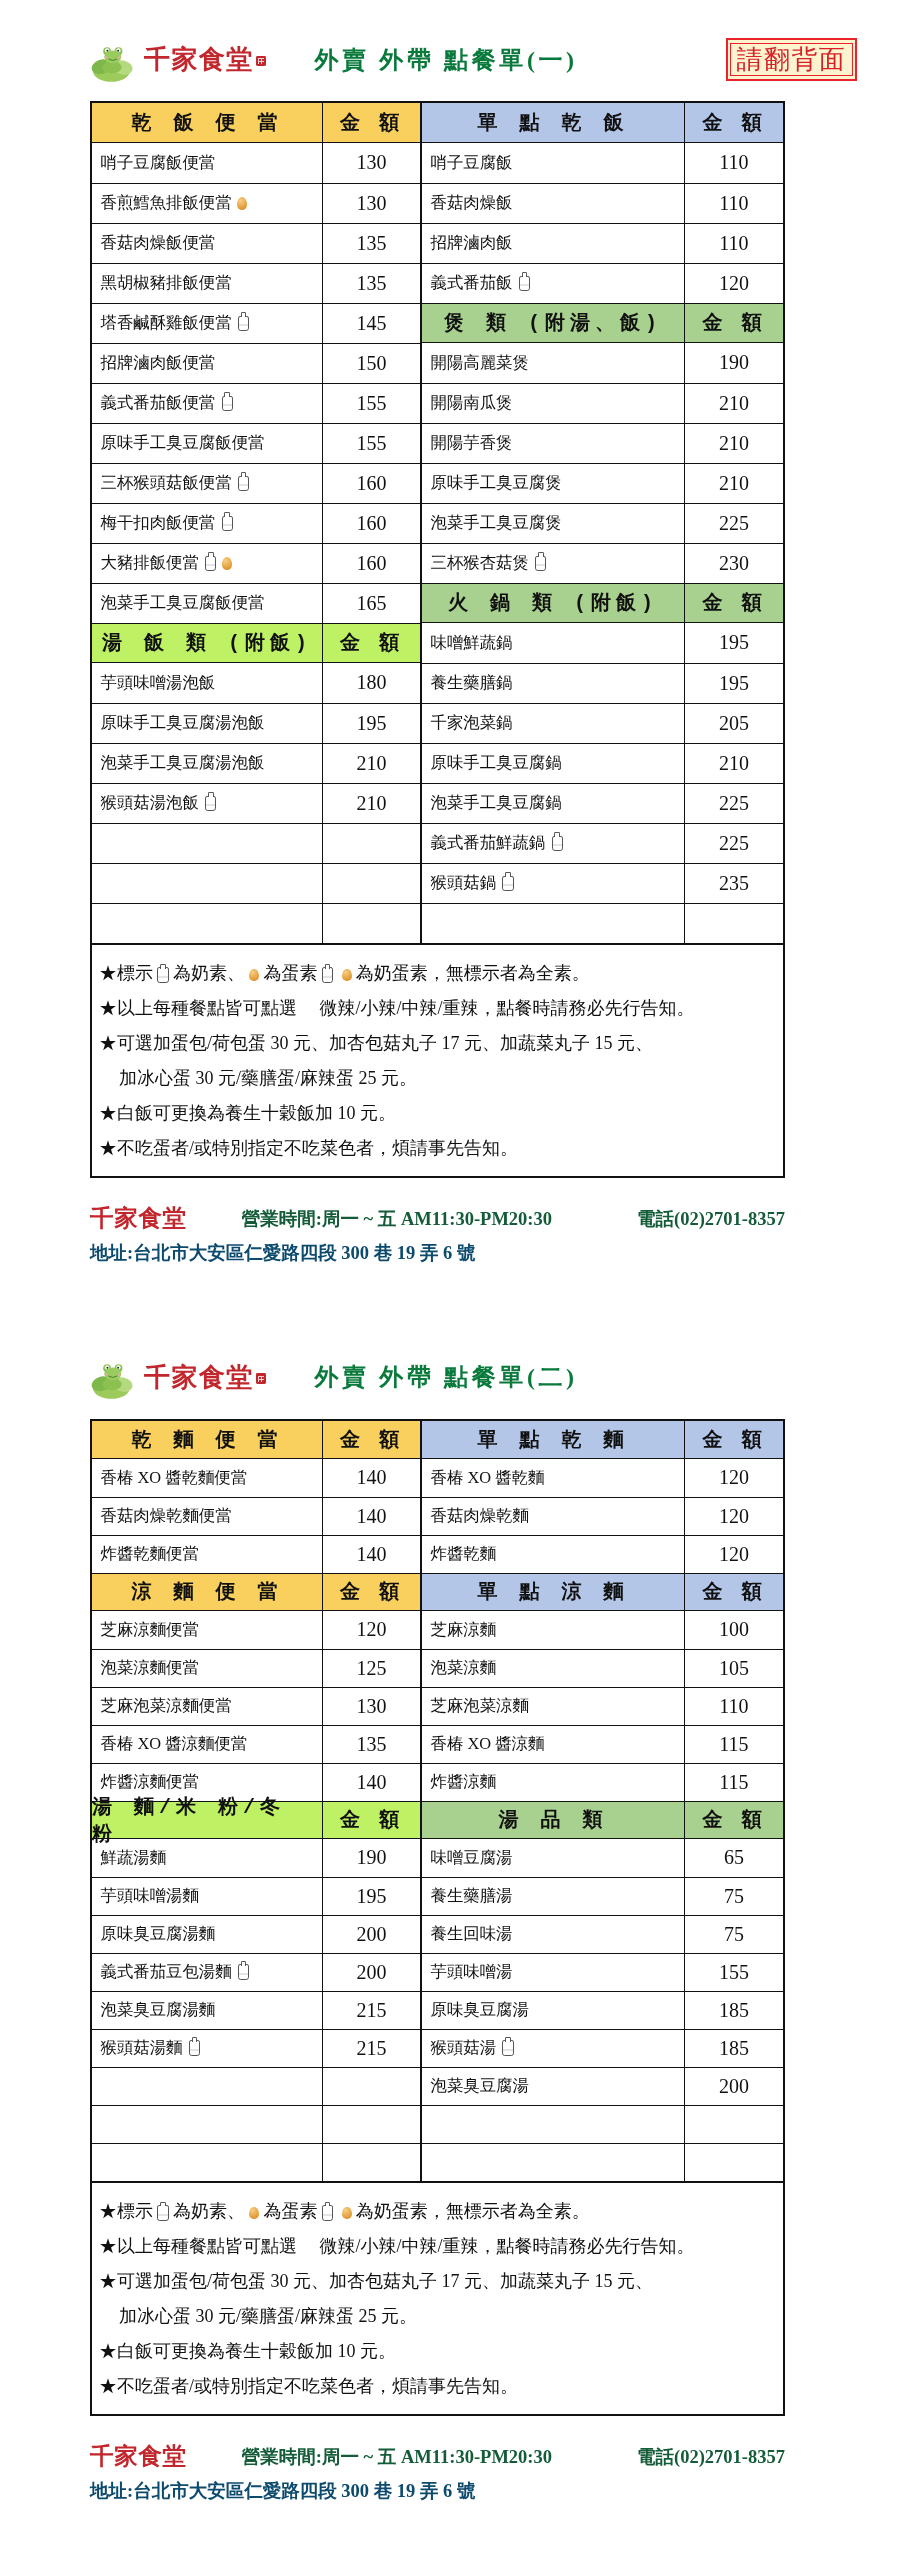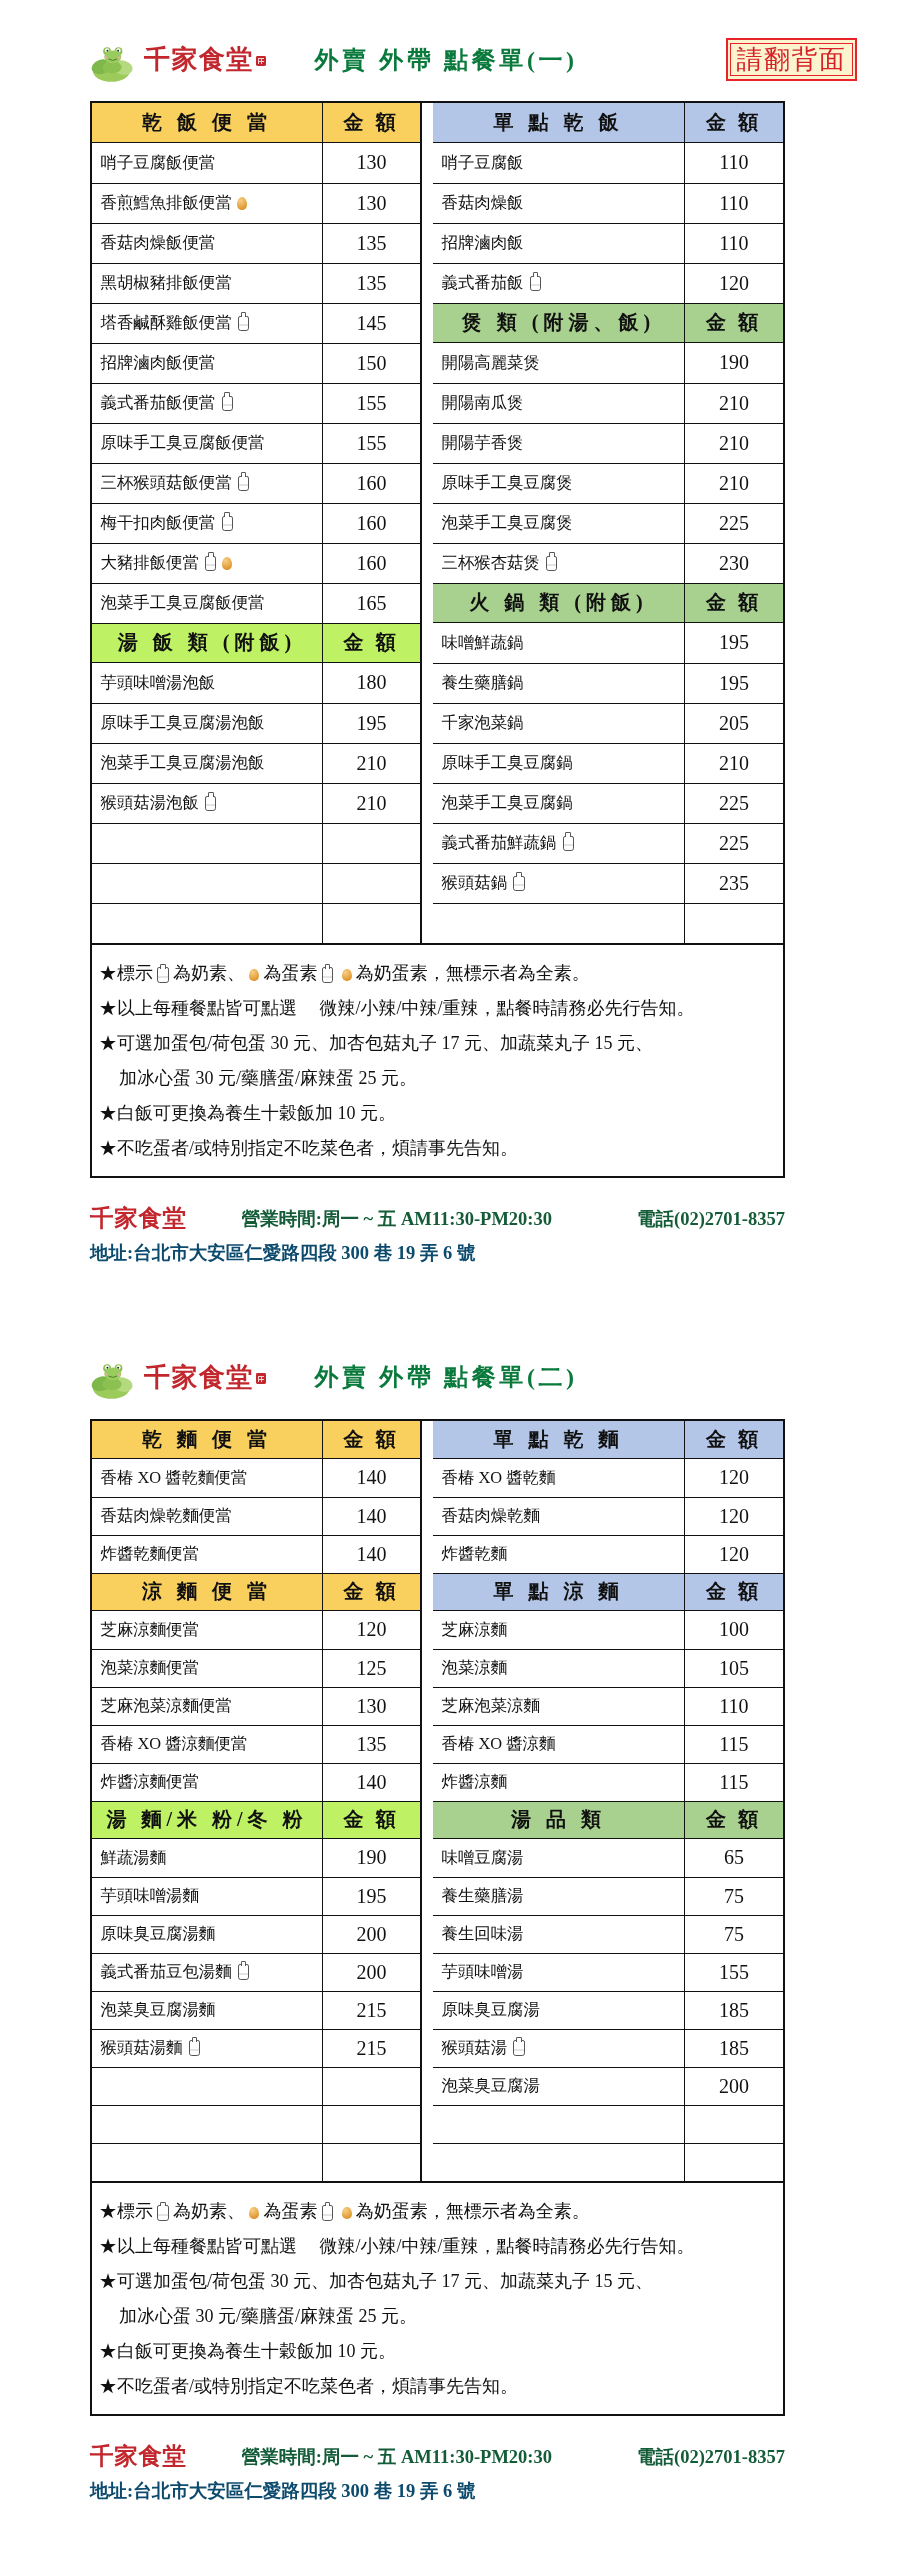--- a/index.html
+++ b/index.html
@@ -15,26 +15,26 @@
      background:linear-gradient(#fff 0 0.7px,transparent 0.7px 2.8px,#fff 2.8px 3.6px,transparent 3.6px),
                 linear-gradient(90deg,#fff 0 0.7px,transparent 0.7px 2.8px,#fff 2.8px 3.6px,transparent 3.6px);opacity:.8;}
   .page-title{font-size:24px;font-weight:bold;color:#0A7A3C;letter-spacing:3.6px;margin-left:48px;white-space:nowrap;}
   .flip-box{margin-left:auto;background:#FCF3CF;border:2.8px solid #E8232A;padding:2.1px;}
   .flip-box-inner{border:1.4px solid #E8232A;padding:1.4px 5.7px;font-size:26px;font-weight:normal;color:#D62128;letter-spacing:1.4px;white-space:nowrap;}
 
   
   .menu-table{width:695px;border:2.1px solid #111;box-sizing:border-box;display:flex;background:#fff;}
   .half{display:flex;flex-direction:column;}
   .half.left{width:328px;border-right:2.1px solid #111;}
-  .half.right{flex:1;margin-left:11px;}
+  .half.right{flex:1;}
   .t-row{display:flex;border-top:0.7px solid #111;box-sizing:border-box;}
   .m1 .t-row{height:40px;}
   .m2 .t-row{height:38px;}
   .t-row:first-child{border-top:none;}
-  .t-row.hdr{border-top:1.8px solid #111;border-bottom:1.8px solid #111;}
+  .t-row.hdr{border-top:1.8px solid #111;border-bottom:1.8px solid #111;font-family:Liberation Mono, monospace;}
   .t-row.hdr:first-child{border-top:none;}
   .t-row.hdr + .t-row{border-top:none;}
   .cell{display:flex;align-items:center;box-sizing:border-box;}
   .cell.name{flex:1;border-right:1.1px solid #111;padding-left:8.5px;font-size:16.4px;}
   .half.left .cell.price{width:97px;}
   .half.right .cell.price{width:98px;}
   .cell.price{justify-content:center;font-size:20px;}
   .t-row.hdr .cell.name{justify-content:center;padding-left:0;font-size:20px;font-weight:bold;letter-spacing:5px;}
   .t-row.hdr .cell.price{font-size:20px;font-weight:bold;letter-spacing:3.6px;}
   .c-yellow{background:#F9D05E;}

